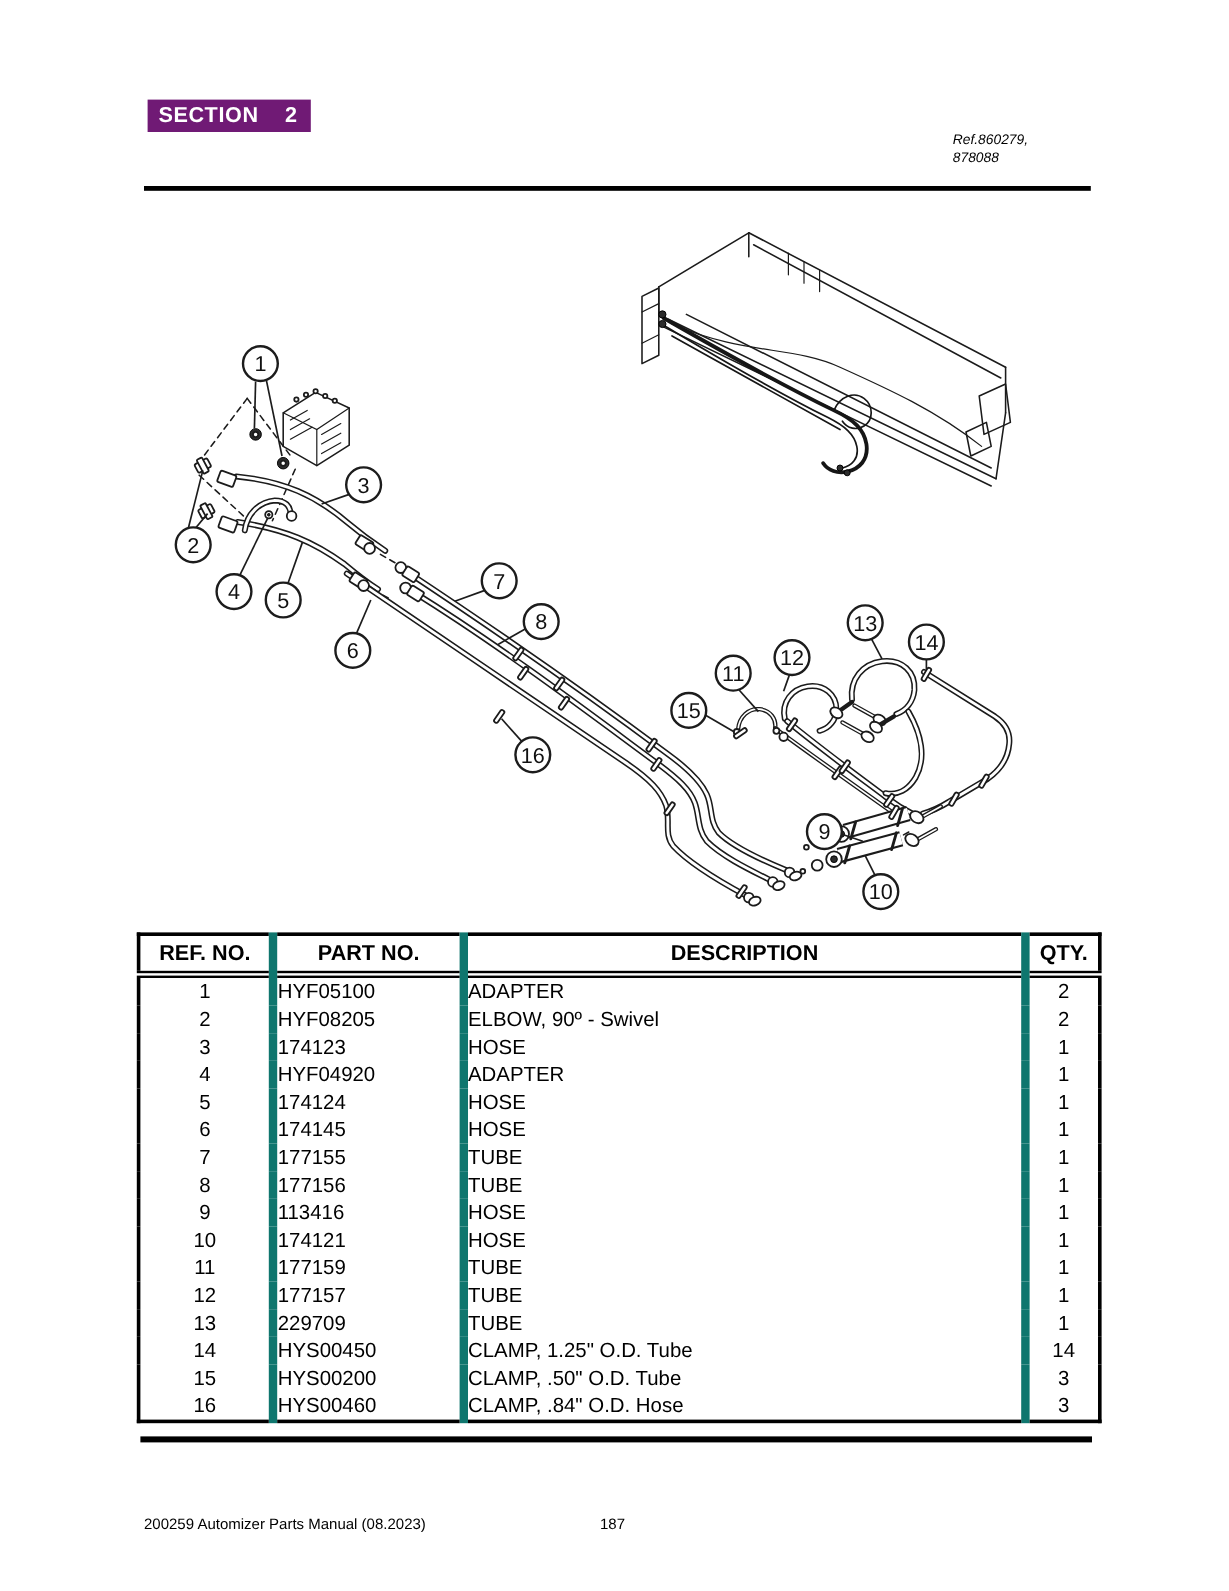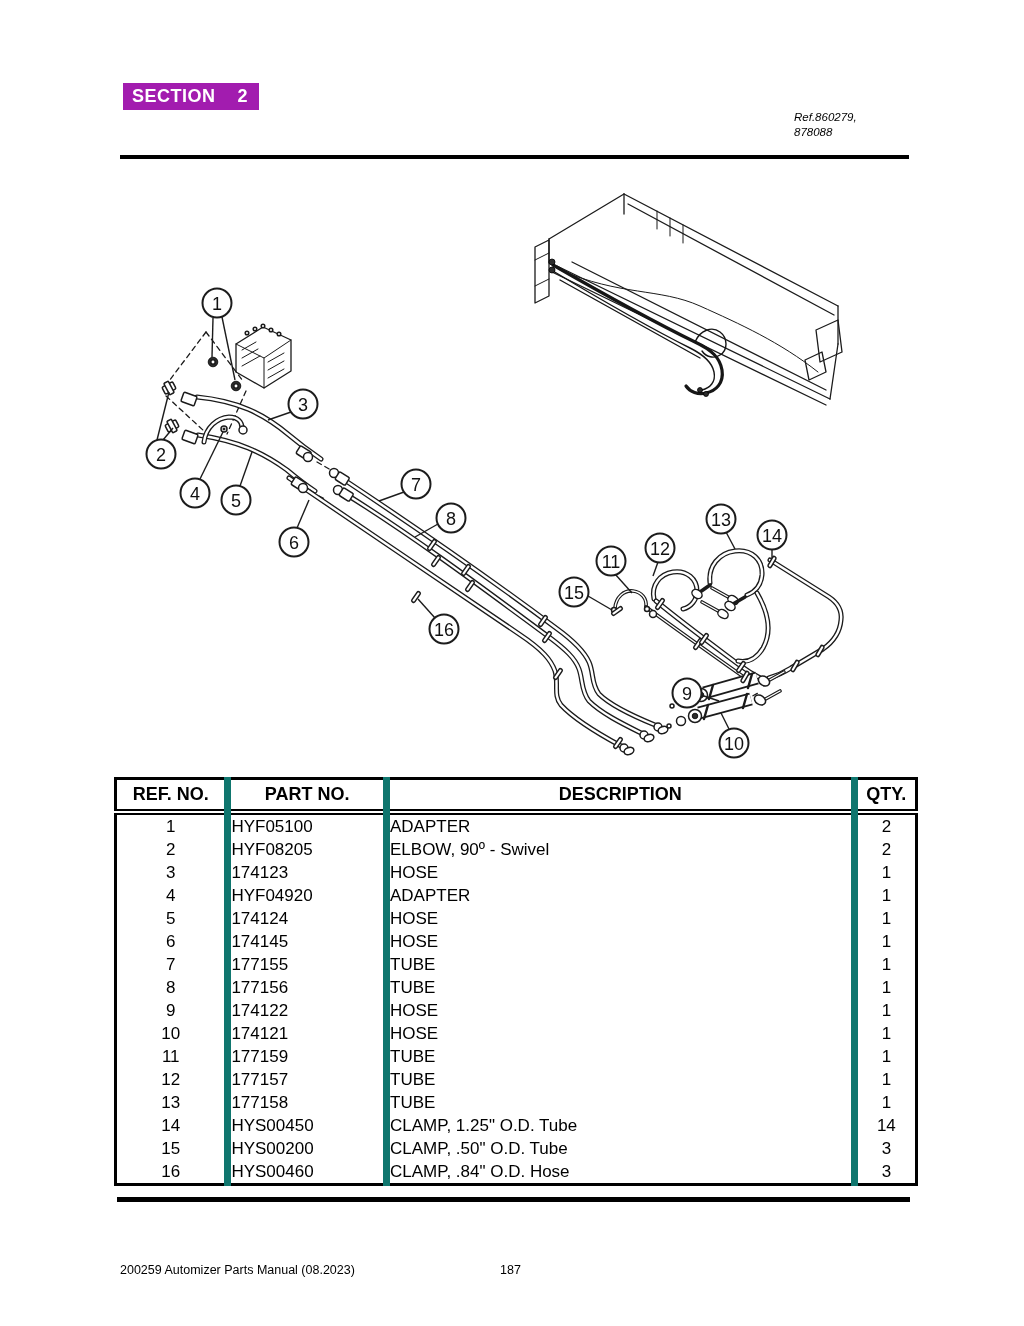--- a/index.html
+++ b/index.html
@@ -1,20 +1,20 @@
 <!DOCTYPE html>
 <html><head>
 <meta charset="utf-8">
 <style>
   html,body{margin:0;padding:0;background:#fff;}
   .page{position:relative;width:1024px;height:1326px;background:#ffffff;
         font-family:"Liberation Sans",sans-serif;color:#000;overflow:hidden;}
 
   
-  .badge{position:absolute;left:123px;top:83px;background:#a21caf;color:#fff;
+  .badge{position:absolute;left:123px;top:83px;background:#701a75;color:#fff;
          font-weight:bold;font-size:18px;line-height:1;padding:4px 11px 5px 9px;
          display:flex;gap:22px;letter-spacing:.5px;}
   .title-row{position:absolute;left:122px;top:112px;display:flex;align-items:baseline;
              gap:9px;white-space:nowrap;}
   .title{font-size:29px;font-weight:bold;letter-spacing:.3px;}
   .title-dash{font-size:20px;font-weight:bold;}
   .subtitle{font-size:15.5px;font-weight:bold;}
   .refnote{position:absolute;left:794px;top:110px;font-size:11.5px;font-style:italic;
            line-height:1.3;}
   .rule-top{position:absolute;left:120px;top:155px;width:789px;height:4px;background:#000;}
@@ -415,21 +415,21 @@
           <td class="c-qty">1</td>
         </tr>
         <tr>
           <td class="c-ref">8</td>
           <td class="c-part">177156</td>
           <td class="c-desc">TUBE</td>
           <td class="c-qty">1</td>
         </tr>
         <tr>
           <td class="c-ref">9</td>
-          <td class="c-part">174122</td>
+          <td class="c-part">113416</td>
           <td class="c-desc">HOSE</td>
           <td class="c-qty">1</td>
         </tr>
         <tr>
           <td class="c-ref">10</td>
           <td class="c-part">174121</td>
           <td class="c-desc">HOSE</td>
           <td class="c-qty">1</td>
         </tr>
         <tr>
@@ -439,21 +439,21 @@
           <td class="c-qty">1</td>
         </tr>
         <tr>
           <td class="c-ref">12</td>
           <td class="c-part">177157</td>
           <td class="c-desc">TUBE</td>
           <td class="c-qty">1</td>
         </tr>
         <tr>
           <td class="c-ref">13</td>
-          <td class="c-part">177158</td>
+          <td class="c-part">229709</td>
           <td class="c-desc">TUBE</td>
           <td class="c-qty">1</td>
         </tr>
         <tr>
           <td class="c-ref">14</td>
           <td class="c-part">HYS00450</td>
           <td class="c-desc">CLAMP, 1.25" O.D. Tube</td>
           <td class="c-qty">14</td>
         </tr>
         <tr>

